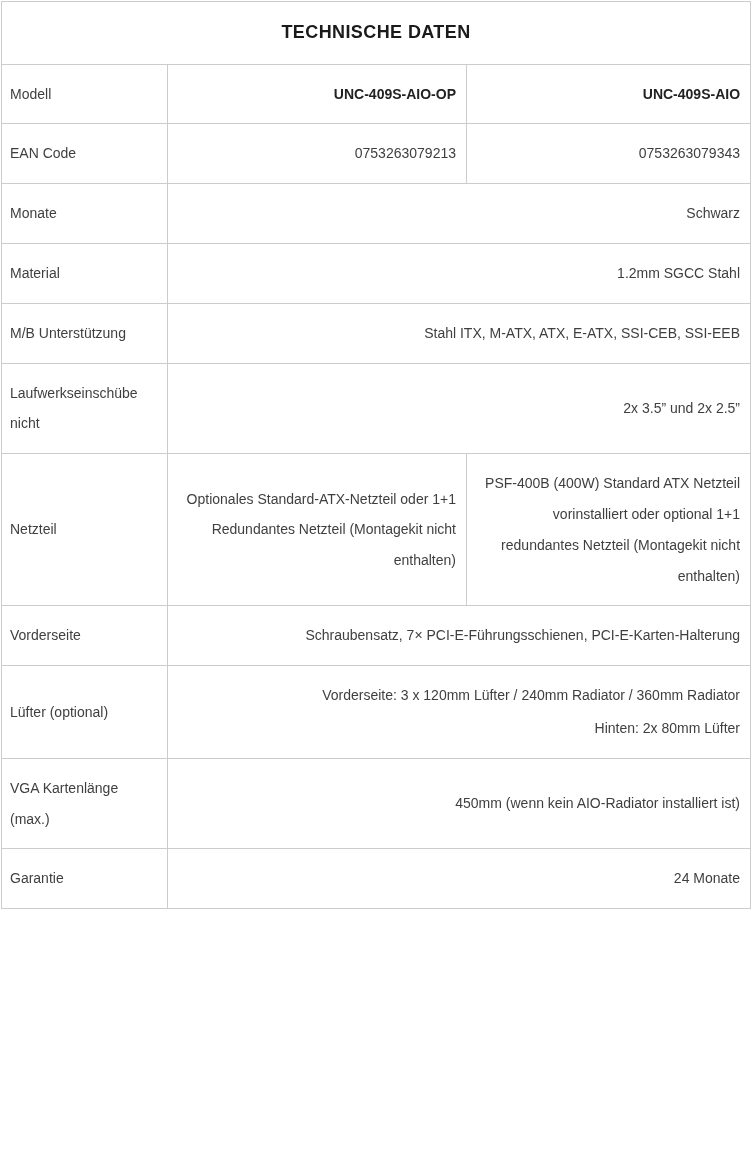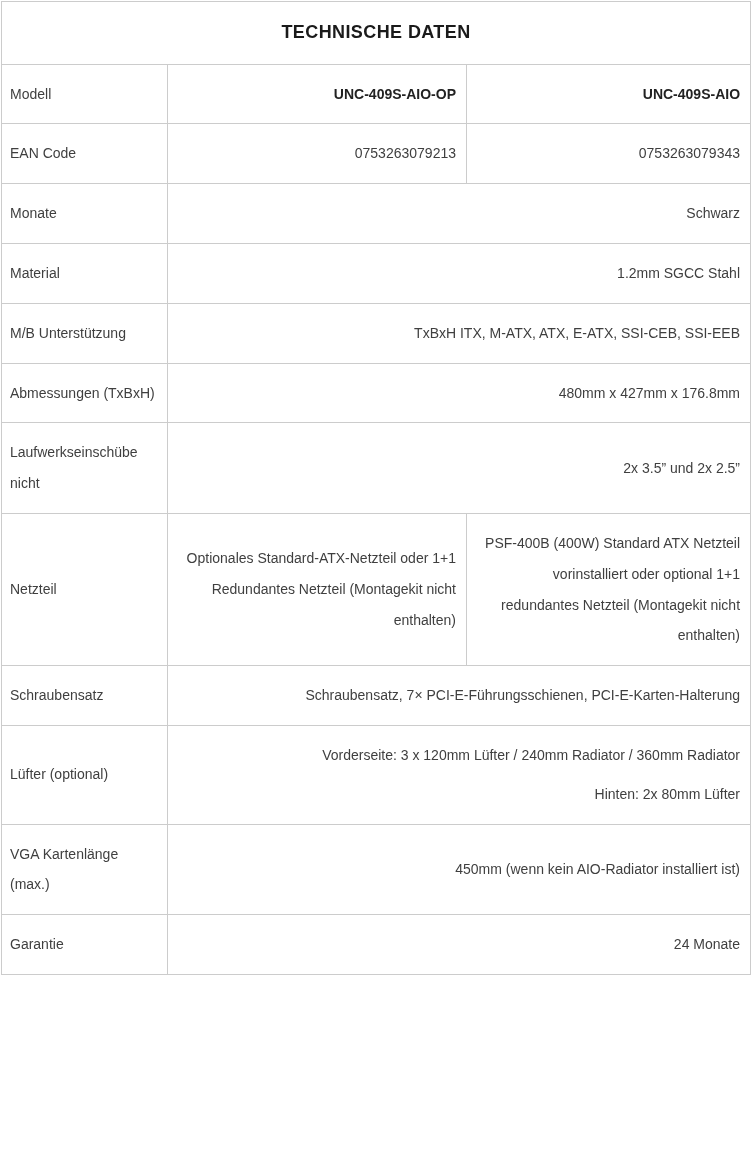--- a/index.html
+++ b/index.html
@@ -40,21 +40,21 @@
   }
   td.label {
     text-align: left;
     padding: 14px 8px 14px 8px;
   }
   td.value {
     text-align: right;
     padding: 14px 10px;
   }
   td.value.bold { font-weight: 700; color: #222222; }
-  td.value .line + .line { margin-top: 8px; }
+  td.value .line + .line { margin-top: 2px; }
 </style>
 </head>
 <body>
 
 <div class="spec-wrap">
   <table class="spec">
     <colgroup>
       <col class="c-label">
         <col class="c-1">
         <col class="c-2">
@@ -78,37 +78,33 @@
       <tr>
         <td class="label">Monate</td>
         <td class="value" colspan="2">Schwarz</td>
       </tr>
       <tr>
         <td class="label">Material</td>
         <td class="value" colspan="2">1.2mm SGCC Stahl</td>
       </tr>
       <tr>
         <td class="label">M/B Unterstützung</td>
-        <td class="value" colspan="2">TxBxH ITX, M-ATX, ATX, E-ATX, SSI-CEB, SSI-EEB</td>
-      </tr>
-      <tr>
-        <td class="label">Abmessungen (TxBxH)</td>
-        <td class="value" colspan="2">480mm x 427mm x 176.8mm</td>
+        <td class="value" colspan="2">Stahl ITX, M-ATX, ATX, E-ATX, SSI-CEB, SSI-EEB</td>
       </tr>
       <tr>
         <td class="label">Laufwerkseinschübe nicht</td>
         <td class="value" colspan="2">2x 3.5” und 2x 2.5”</td>
       </tr>
       <tr>
         <td class="label">Netzteil</td>
         <td class="value">Optionales Standard-ATX-Netzteil oder 1+1 Redundantes Netzteil (Montagekit nicht enthalten)</td>
         <td class="value">PSF-400B (400W) Standard ATX Netzteil vorinstalliert oder optional 1+1 redundantes Netzteil (Montagekit nicht enthalten)</td>
       </tr>
       <tr>
-        <td class="label">Schraubensatz</td>
+        <td class="label">Vorderseite</td>
         <td class="value" colspan="2">Schraubensatz, 7× PCI-E-Führungsschienen, PCI-E-Karten-Halterung</td>
       </tr>
       <tr>
         <td class="label">Lüfter (optional)</td>
         <td class="value" colspan="2">
           <div class="line">Vorderseite: 3 x 120mm Lüfter / 240mm Radiator / 360mm Radiator</div>
           <div class="line">Hinten: 2x 80mm Lüfter</div>
         </td>
       </tr>
       <tr>

